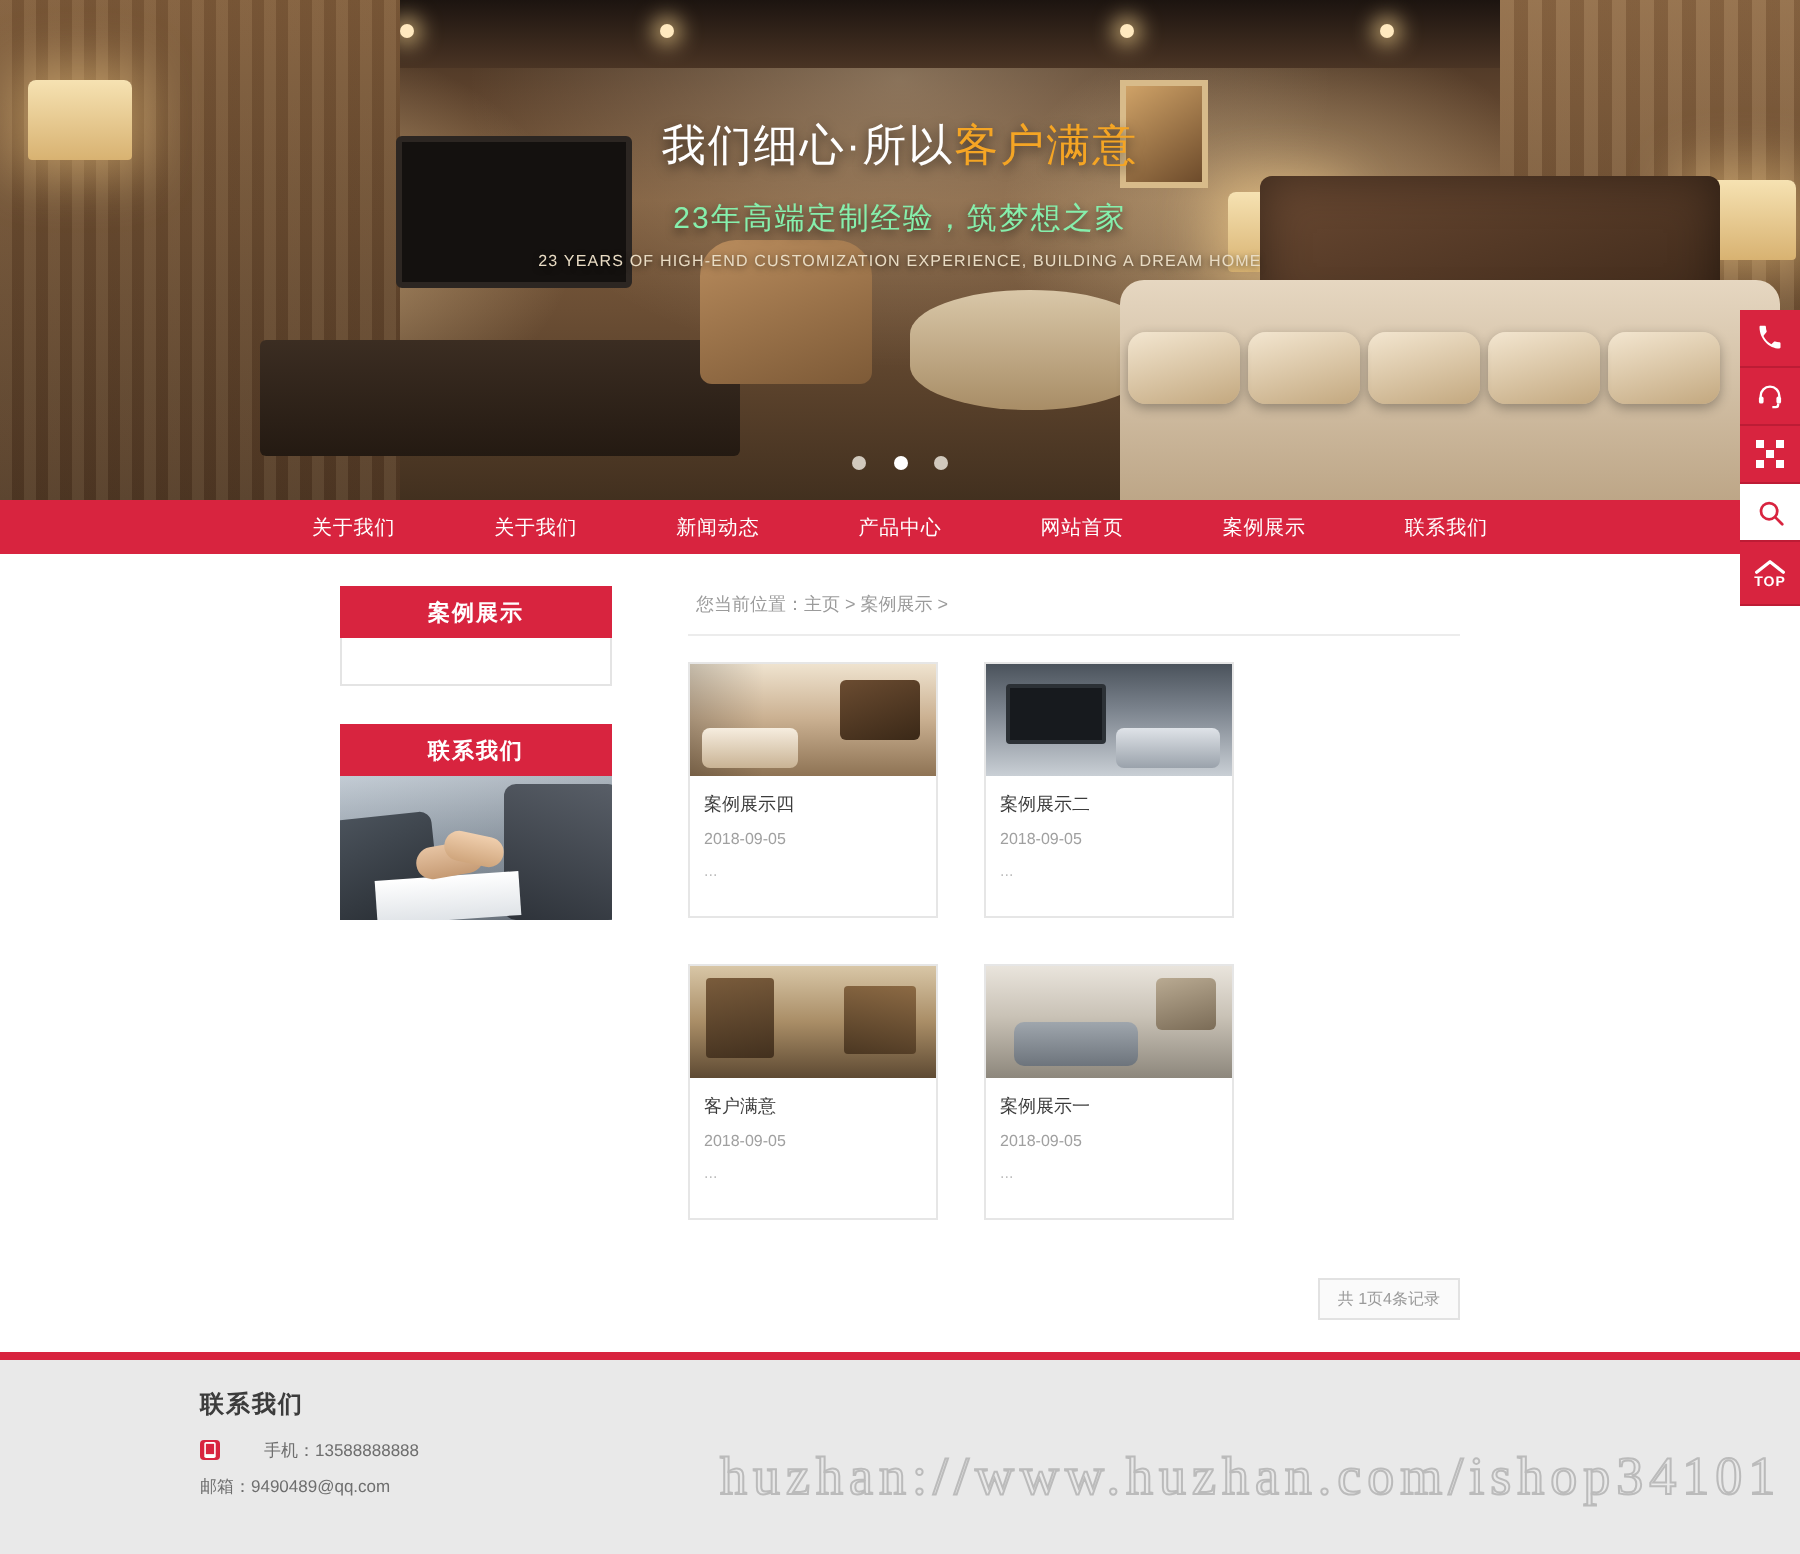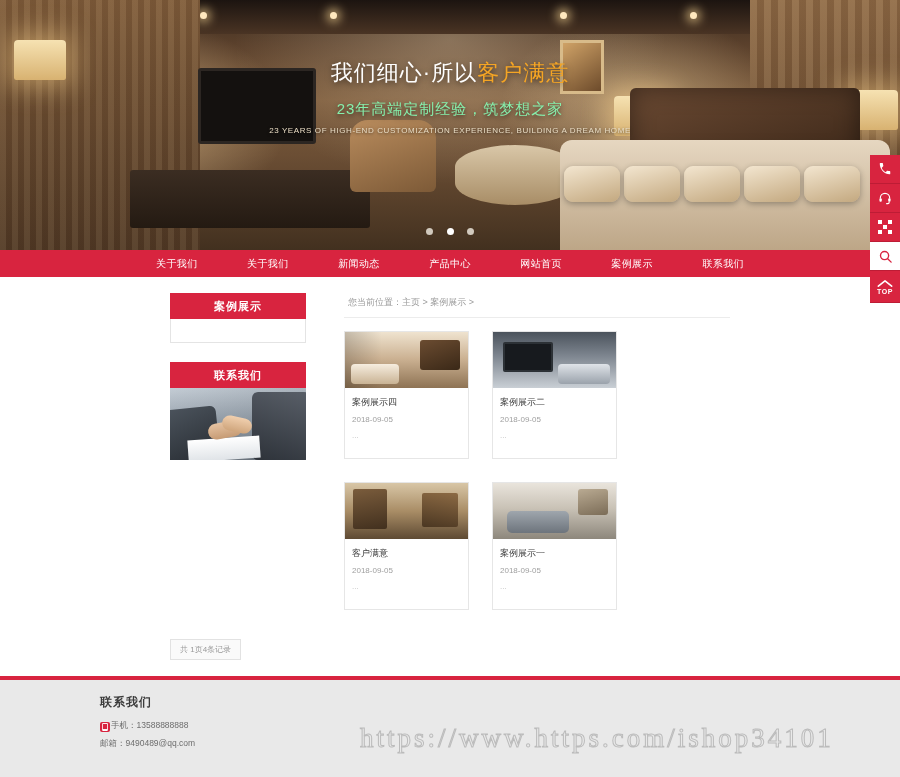--- a/index.html
+++ b/index.html
@@ -226,35 +226,35 @@
   .img2:after{content:"";position:absolute;right:6px;bottom:4px;width:52px;height:20px;background:linear-gradient(180deg,#dfe3e8,#9aa2ab);border-radius:4px;}
   .img3 { background:
       linear-gradient(180deg,#d8c6a6 0%,#a98d66 50%,#5e4a33 100%); position:relative; overflow:hidden; }
   .img3:before{content:"";position:absolute;left:8px;top:6px;width:34px;height:40px;background:linear-gradient(170deg,#7a5c3c,#42301e);border-radius:2px;}
   .img3:after{content:"";position:absolute;right:10px;top:10px;width:36px;height:34px;background:linear-gradient(190deg,#8c6a44,#4b3722);border-radius:2px;}
   .img4 { background:
       linear-gradient(180deg,#e9e4dc 0%,#c9c2b6 45%,#8d877c 100%); position:relative; overflow:hidden; }
   .img4:before{content:"";position:absolute;left:14px;bottom:6px;width:62px;height:22px;background:linear-gradient(180deg,#9fa6ad,#6d747c);border-radius:5px;}
   .img4:after{content:"";position:absolute;right:8px;top:6px;width:30px;height:26px;background:linear-gradient(165deg,#b9aa92,#7b6c57);border-radius:3px;}
 
-  .pager { width:560px; text-align:left; margin:19px auto 0; }
+  .pager { width:560px; text-align:right; margin:19px auto 0; }
   .pager-box {
     display:inline-block; border:1px solid #e2e2e2; background:#fafafa;
     font-size:8px; color:#9a9a9a; padding:4px 9px;
   }
 
   
   .foot-line { width:900px; height:4px; background:#d8243f; margin-top:16px; }
   .footer {
     width:900px; height:107px; background:#e9e9e9;
     position:relative; overflow:hidden;
   }
   .foot-inner { width:700px; margin:0 auto; padding:14px 0 0 0; position:relative; z-index:3;}
   .foot-title { font-size:12px; font-weight:bold; color:#3c3c3c; margin-bottom:9px; letter-spacing:1px;}
-  .foot-row { display:flex; align-items:flex-end; gap:1px; margin-bottom:6px; }
+  .foot-row { display:flex; align-items:flex-start; gap:22px; margin-bottom:6px; }
   .fic {
     width:10px; height:10px; flex:0 0 10px; border-radius:2px; background:#d8243f;
     display:flex; align-items:center; justify-content:center;
     color:#fff; font-size:7px; line-height:1;
   }
   .foot-text { font-size:8.5px; color:#6e6e6e; }
 
   .watermark {
     position:absolute; left:360px; top:723px;
     font-family:"Liberation Serif", serif;
@@ -449,15 +449,15 @@
       </div>
 
       <div class="foot-row">
 
         <span class="foot-text">邮箱：9490489@qq.com</span>
       </div>
 
     </div>
   </div>
 
-  <div class="watermark">https://www.https.com/ishop34101</div>
+  <div class="watermark">huzhan://www.huzhan.com/ishop34101</div>
 
 </div>
 
 </body></html>

